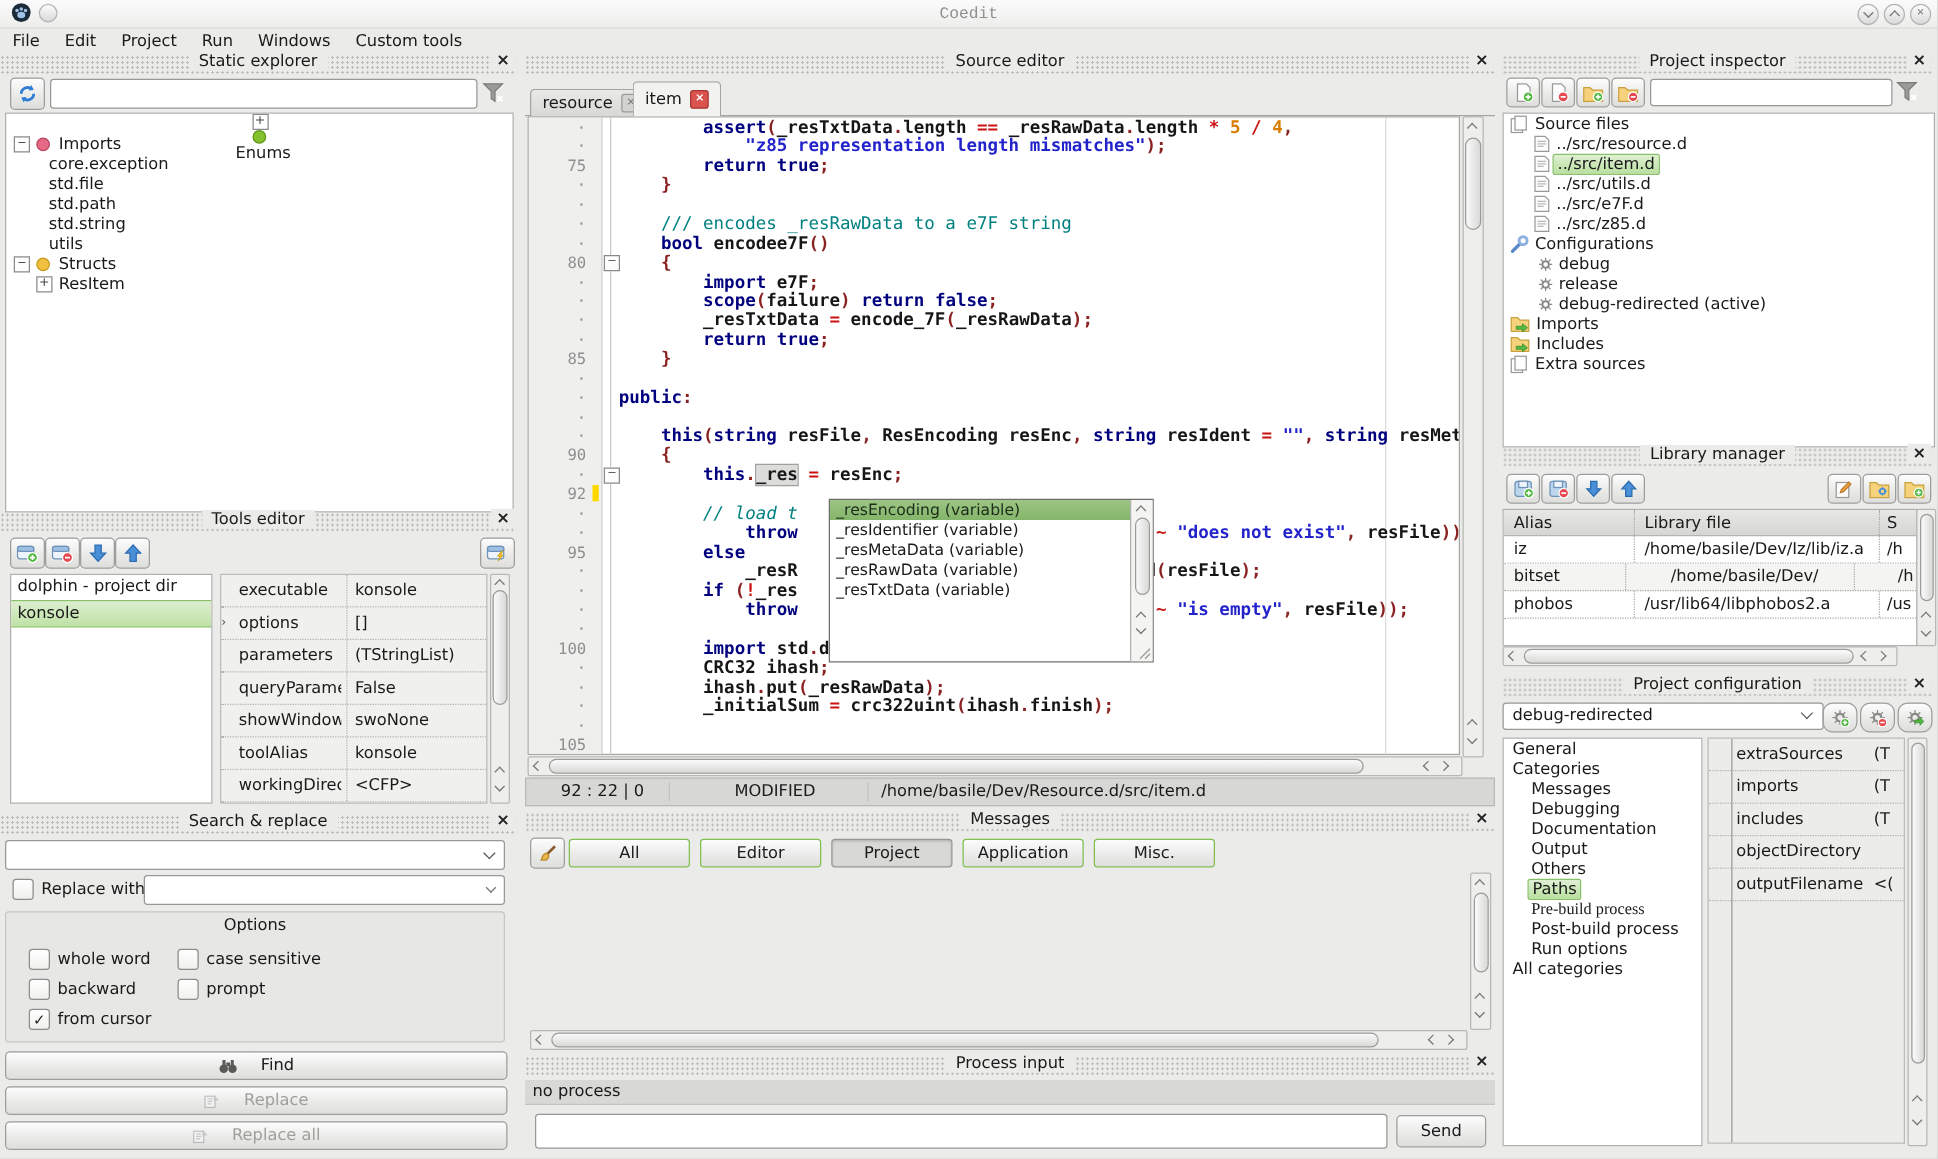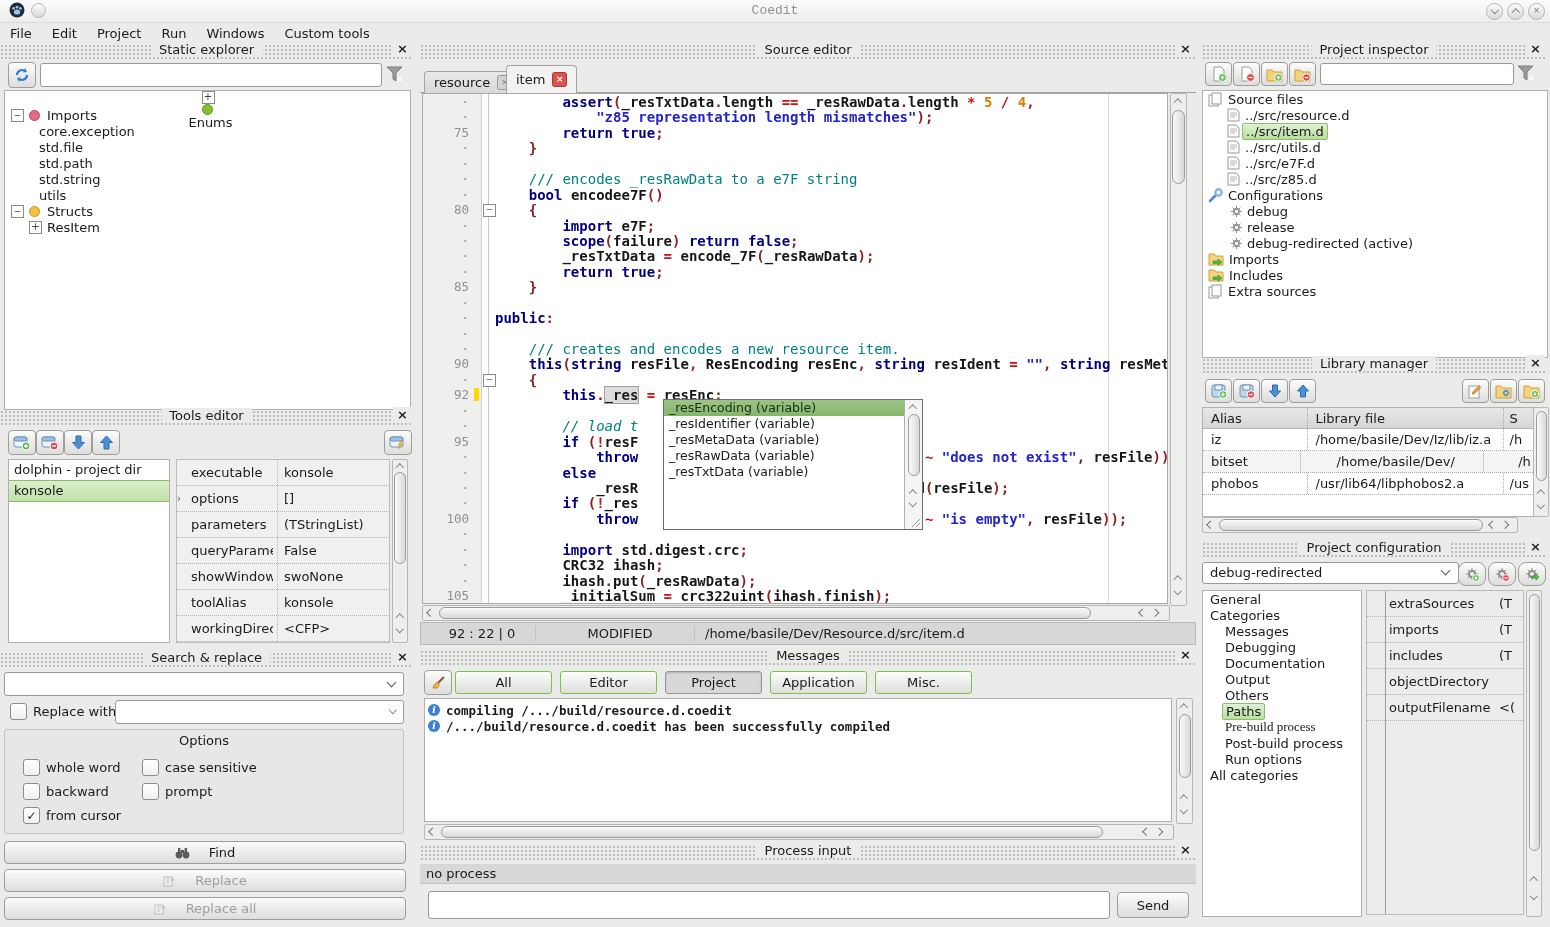--- a/index.html
+++ b/index.html
@@ -423,27 +423,25 @@
         <div class="cl"><span class="tk-pl">    </span><span class="tk-kw">bool</span><span class="tk-pl"> </span><span class="tk-id">encodee7F</span><span class="tk-pn">()</span></div>
         <div class="cl"><span class="tk-pl">    </span><span class="tk-pn">{</span></div>
         <div class="cl"><span class="tk-pl">        </span><span class="tk-kw">import</span><span class="tk-pl"> </span><span class="tk-id">e7F</span><span class="tk-pn">;</span></div>
         <div class="cl"><span class="tk-pl">        </span><span class="tk-kw">scope</span><span class="tk-pn">(</span><span class="tk-id">failure</span><span class="tk-pn">)</span><span class="tk-pl"> </span><span class="tk-kw">return</span><span class="tk-pl"> </span><span class="tk-kw">false</span><span class="tk-pn">;</span></div>
         <div class="cl"><span class="tk-pl">        </span><span class="tk-id">_resTxtData</span><span class="tk-pl"> </span><span class="tk-op">=</span><span class="tk-pl"> </span><span class="tk-id">encode_7F</span><span class="tk-pn">(</span><span class="tk-id">_resRawData</span><span class="tk-pn">);</span></div>
         <div class="cl"><span class="tk-pl">        </span><span class="tk-kw">return</span><span class="tk-pl"> </span><span class="tk-kw">true</span><span class="tk-pn">;</span></div>
         <div class="cl"><span class="tk-pl">    </span><span class="tk-pn">}</span></div>
         <div class="cl"></div>
         <div class="cl"><span class="tk-kw">public</span><span class="tk-pn">:</span></div>
         <div class="cl"></div>
-        <div class="cl"><span class="tk-pl">    </span><span class="tk-cm">/// creates and encodes a new resource item.</span></div>
         <div class="cl"><span class="tk-pl">    </span><span class="tk-kw">this</span><span class="tk-pn">(</span><span class="tk-kw">string</span><span class="tk-pl"> </span><span class="tk-id">resFile</span><span class="tk-pn">,</span><span class="tk-pl"> </span><span class="tk-id">ResEncoding</span><span class="tk-pl"> </span><span class="tk-id">resEnc</span><span class="tk-pn">,</span><span class="tk-pl"> </span><span class="tk-kw">string</span><span class="tk-pl"> </span><span class="tk-id">resIdent</span><span class="tk-pl"> </span><span class="tk-op">=</span><span class="tk-pl"> </span><span class="tk-str">""</span><span class="tk-pn">,</span><span class="tk-pl"> </span><span class="tk-kw">string</span><span class="tk-pl"> </span><span class="tk-id">resMeta</span></div>
         <div class="cl"><span class="tk-pl">    </span><span class="tk-pn">{</span></div>
         <div class="cl"><span class="tk-pl">        </span><span class="tk-kw">this</span><span class="tk-pn">.</span><span class="tk-sel">_res</span><span class="tk-pl"> </span><span class="tk-op">=</span><span class="tk-pl"> </span><span class="tk-id">resEnc</span><span class="tk-pn">;</span></div>
         <div class="cl"></div>
         <div class="cl"><span class="tk-pl">        </span><span class="tk-cmi">// load t</span></div>
-        <div class="cl"><span class="tk-pl">        </span><span class="tk-kw">if</span><span class="tk-pl"> </span><span class="tk-pn">(</span><span class="tk-op">!</span><span class="tk-id">resF</span></div>
         <div class="cl"><span class="tk-pl">            </span><span class="tk-kw">throw</span><span class="tk-pl">                                  </span><span class="tk-op">~</span><span class="tk-pl"> </span><span class="tk-str">"does not exist"</span><span class="tk-pn">,</span><span class="tk-pl"> </span><span class="tk-id">resFile</span><span class="tk-pn">));</span></div>
         <div class="cl"><span class="tk-pl">        </span><span class="tk-kw">else</span></div>
         <div class="cl"><span class="tk-pl">            </span><span class="tk-id">_resR</span><span class="tk-pl">                                </span><span class="tk-id">ad</span><span class="tk-pn">(</span><span class="tk-id">resFile</span><span class="tk-pn">);</span></div>
         <div class="cl"><span class="tk-pl">        </span><span class="tk-kw">if</span><span class="tk-pl"> </span><span class="tk-pn">(</span><span class="tk-op">!</span><span class="tk-id">_res</span></div>
         <div class="cl"><span class="tk-pl">            </span><span class="tk-kw">throw</span><span class="tk-pl">                                  </span><span class="tk-op">~</span><span class="tk-pl"> </span><span class="tk-str">"is empty"</span><span class="tk-pn">,</span><span class="tk-pl"> </span><span class="tk-id">resFile</span><span class="tk-pn">));</span></div>
         <div class="cl"></div>
         <div class="cl"><span class="tk-pl">        </span><span class="tk-kw">import</span><span class="tk-pl"> </span><span class="tk-id">std</span><span class="tk-pn">.</span><span class="tk-id">digest</span><span class="tk-pn">.</span><span class="tk-id">crc</span><span class="tk-pn">;</span></div>
         <div class="cl"><span class="tk-pl">        </span><span class="tk-id">CRC32</span><span class="tk-pl"> </span><span class="tk-id">ihash</span><span class="tk-pn">;</span></div>
         <div class="cl"><span class="tk-pl">        </span><span class="tk-id">ihash</span><span class="tk-pn">.</span><span class="tk-id">put</span><span class="tk-pn">(</span><span class="tk-id">_resRawData</span><span class="tk-pn">);</span></div>
         <div class="cl"><span class="tk-pl">        </span><span class="tk-id">_initialSum</span><span class="tk-pl"> </span><span class="tk-op">=</span><span class="tk-pl"> </span><span class="tk-id">crc322uint</span><span class="tk-pn">(</span><span class="tk-id">ihash</span><span class="tk-pn">.</span><span class="tk-id">finish</span><span class="tk-pn">);</span></div>
@@ -522,30 +520,20 @@
     </div>
   <div class="fbtn pressed" style="left:665px;top:671px;width:95px;">
       <span>Project</span>
     </div>
   <div class="fbtn" style="left:770px;top:671px;width:95px;">
       <span>Application</span>
     </div>
   <div class="fbtn" style="left:875px;top:671px;width:95px;">
       <span>Misc.</span>
     </div>
-  <div class="abs white" style="left:424px;top:698px;width:748px;height:124px;padding-top:3px;box-sizing:border-box;overflow:hidden;">
-    <div class="msgrow" style="padding-left:3px;">
-      <span class="info"></span>
-      <span>compiling /.../build/resource.d.coedit</span>
-    </div>
-    <div class="msgrow" style="padding-left:3px;">
-      <span class="info"></span>
-      <span>/.../build/resource.d.coedit has been successfully compiled</span>
-    </div>
-  </div>
   <div class="abs track" style="left:1176px;top:698px;width:15px;height:124px;">
     <span class="sbarrow" style="left:0;top:1px;">
         <span class="ch u sm"></span>
       </span>
     <span class="thumb" style="left:1.5px;top:15px;width:10px;height:62px;"></span>
     <span class="sbarrow" style="left:0;top:92px;">
         <span class="ch u sm"></span>
       </span>
     <span class="sbarrow" style="left:0;top:106px;">
         <span class="ch d sm"></span>

